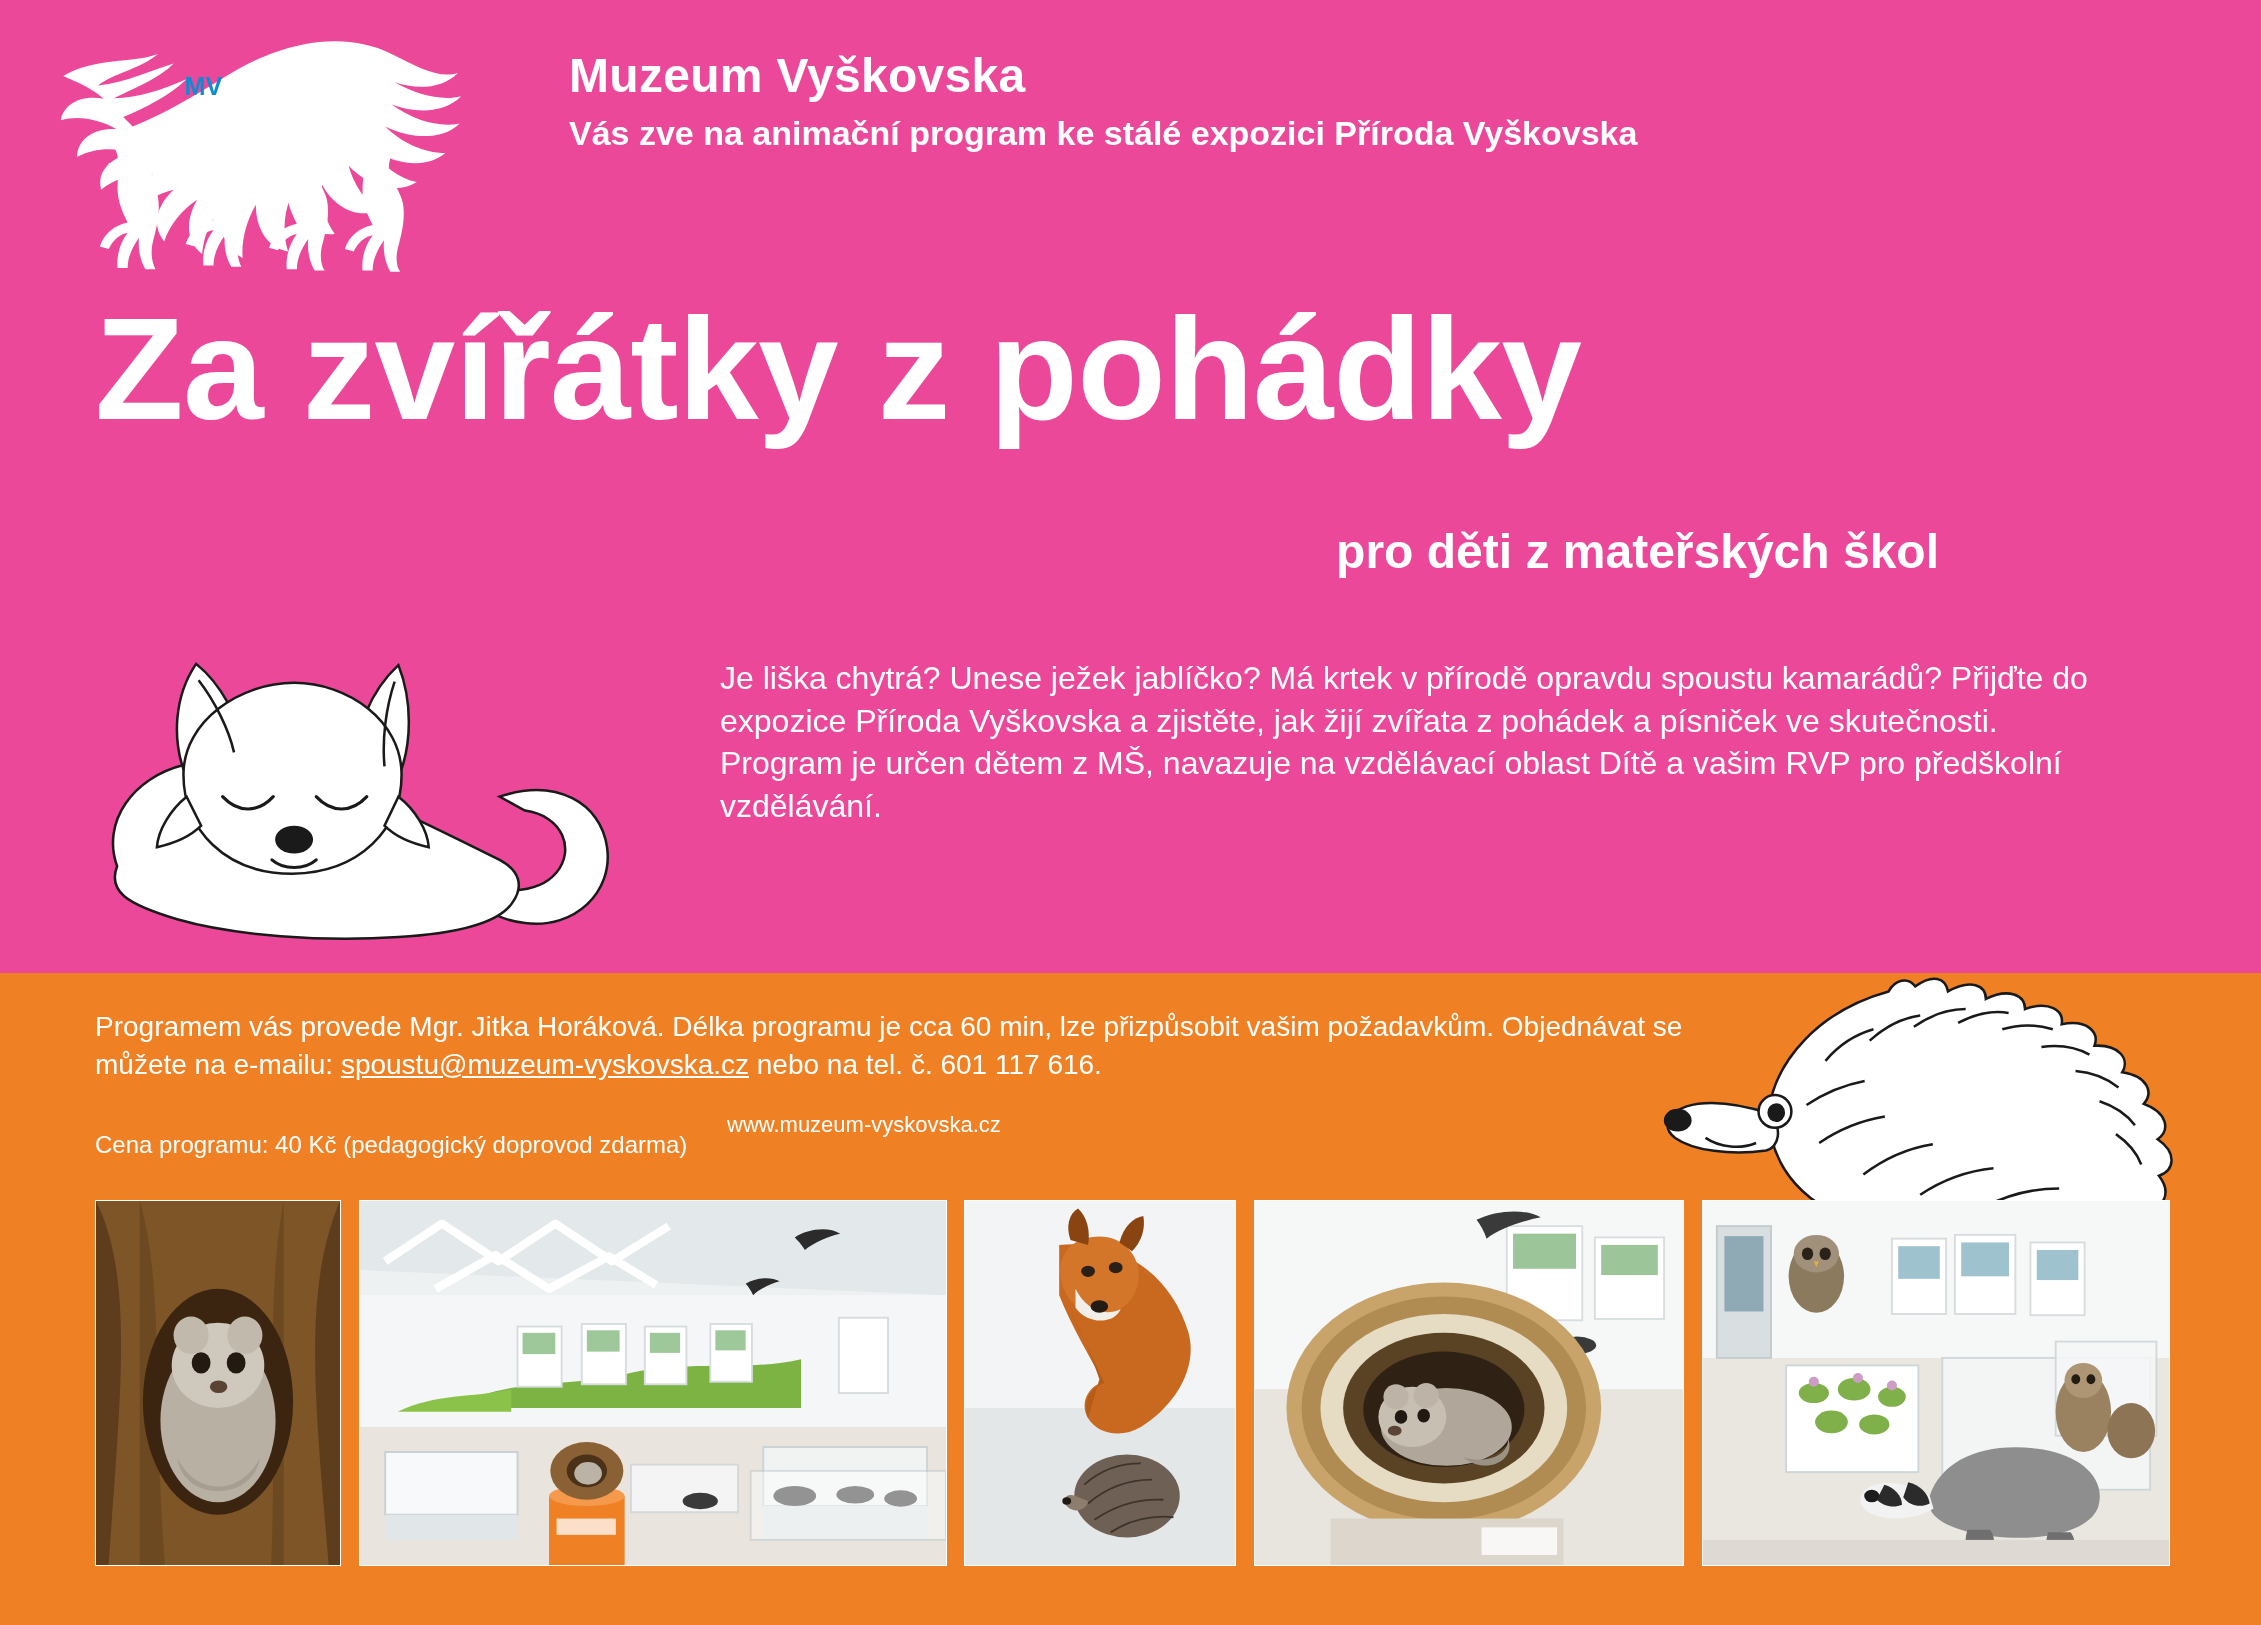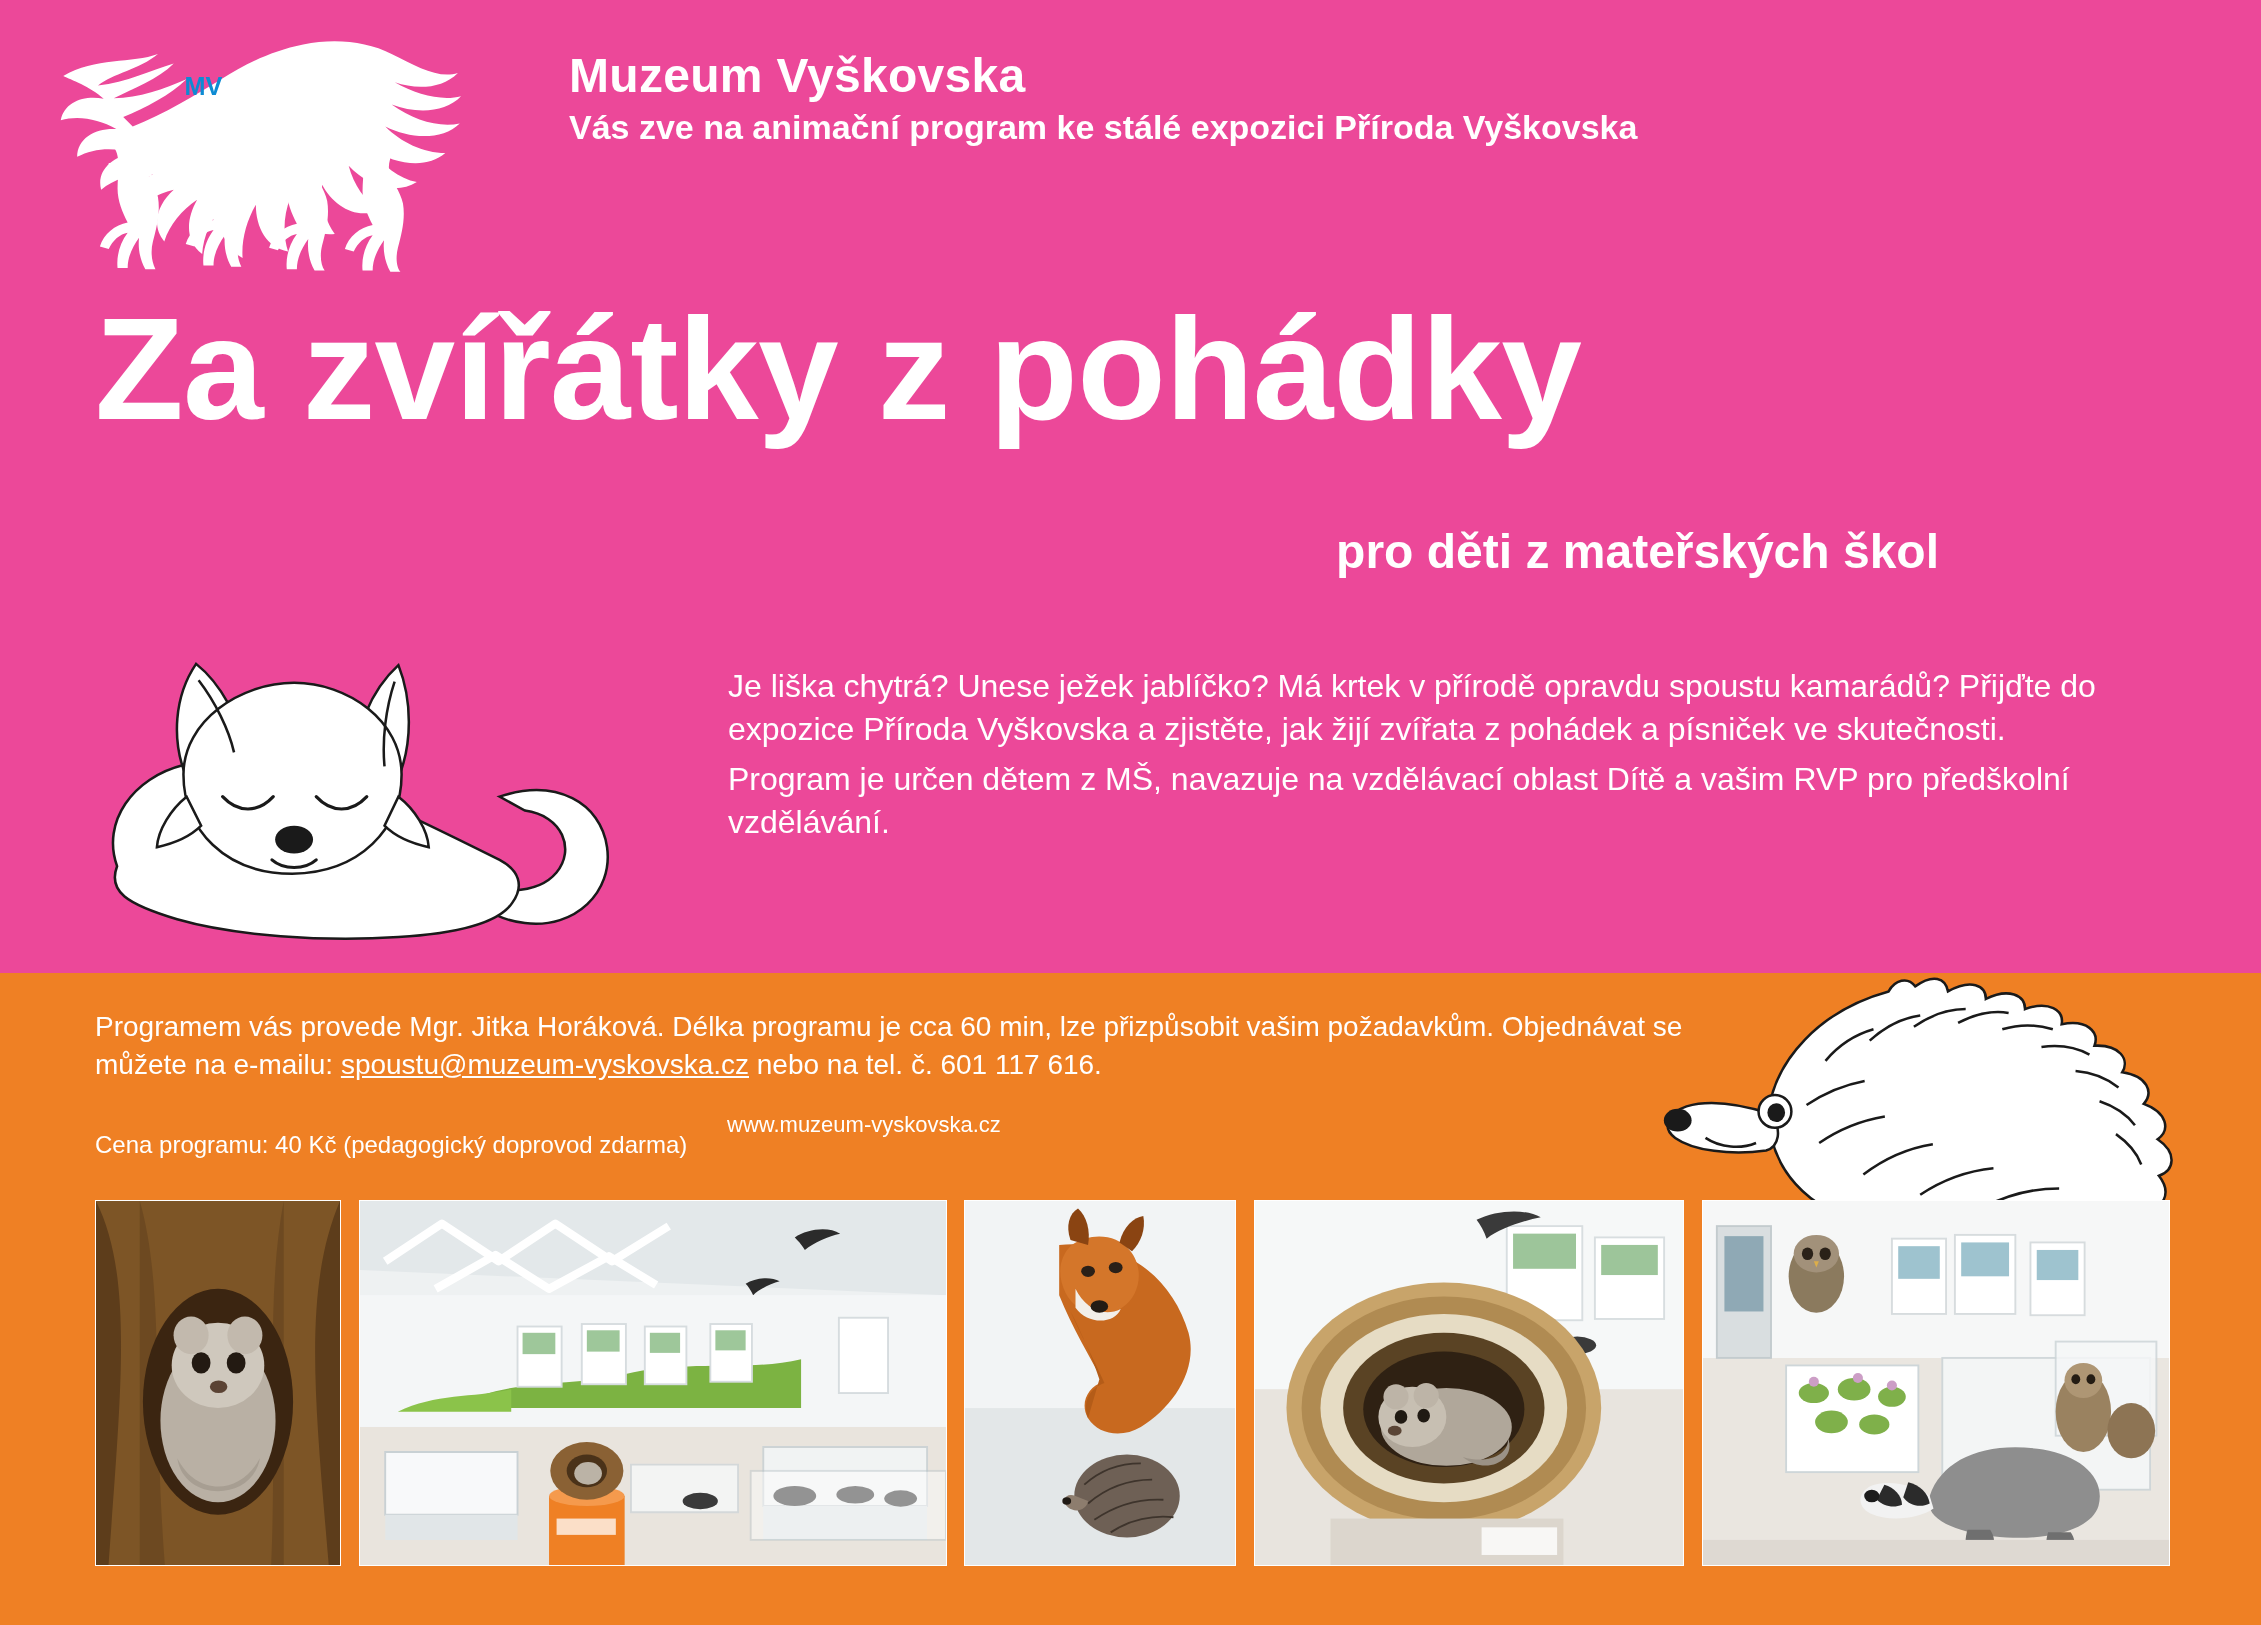--- a/index.html
+++ b/index.html
@@ -44,21 +44,21 @@
   }
   .museum-name {
     font-size: 48px;
     font-weight: bold;
     letter-spacing: 0.3px;
     line-height: 1.05;
   }
   .invite-line {
     font-size: 34px;
     font-weight: bold;
-    margin-top: 8px;
+    margin-top: 14px;
     line-height: 1.1;
   }
 
   .main-title {
     position: absolute;
     left: 95px; top: 297px;
     width: 2085px;
     color: #ffffff;
     font-size: 145px;
     font-weight: bold;
@@ -79,21 +79,21 @@
   }
 
   .body-copy {
     position: absolute;
     left: 720px; top: 657px;
     width: 1447px;
     color: #ffffff;
     font-size: 32px;
     line-height: 1.33;
   }
-  .body-copy p { margin: 8px; }
+  .body-copy p { margin: 0; }
 
   
   .fox-illustration {
     position: absolute;
     left: 57px; top: 588px;
     width: 588px;
     height: 392px;
   }
   .fox-illustration svg { display: block; width: 100%; height: 100%; }
 

